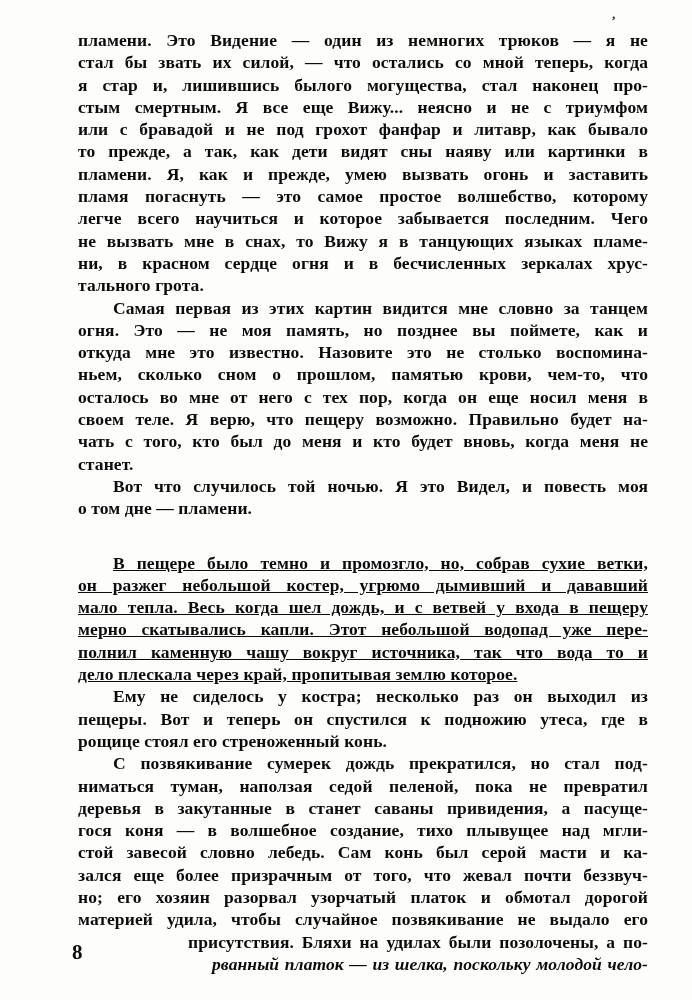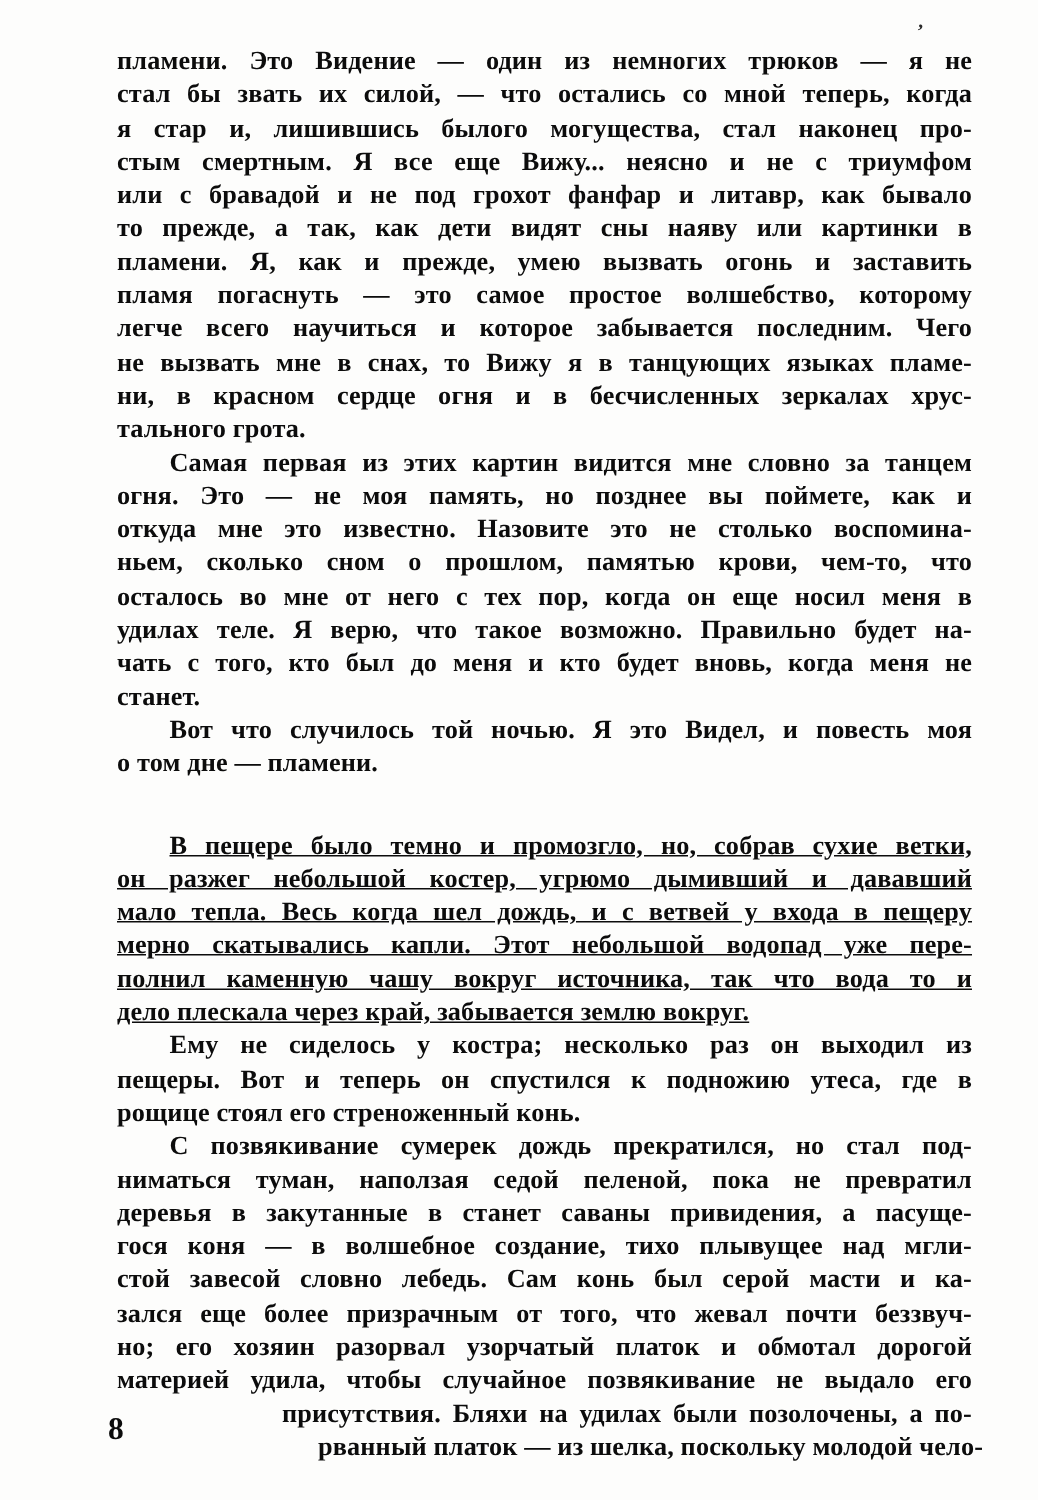--- a/index.html
+++ b/index.html
@@ -88,49 +88,49 @@
         <div class="line">не вызвать мне в снах, то Вижу я в танцующих языках пламе-</div>
         <div class="line">ни, в красном сердце огня и в бесчисленных зеркалах хрус-</div>
         <div class="line unjustified">тального грота.</div>
       </div>
       <div class="paragraph">
         <div class="line first-indent">Самая первая из этих картин видится мне словно за танцем</div>
         <div class="line">огня. Это — не моя память, но позднее вы поймете, как и</div>
         <div class="line">откуда мне это известно. Назовите это не столько воспомина-</div>
         <div class="line">ньем, сколько сном о прошлом, памятью крови, чем-то, что</div>
         <div class="line">осталось во мне от него с тех пор, когда он еще носил меня в</div>
-        <div class="line">удилах теле. Я верю, что такое возможно. Правильно будет на-</div>
+        <div class="line">своем теле. Я верю, что пещеру возможно. Правильно будет на-</div>
         <div class="line">чать с того, кто был до меня и кто будет вновь, когда меня не</div>
         <div class="line unjustified">станет.</div>
       </div>
       <div class="paragraph">
         <div class="line first-indent">Вот что случилось той ночью. Я это Видел, и повесть моя</div>
         <div class="line unjustified">о том дне — пламени.</div>
       </div>
       <div class="paragraph section-break">
         <div class="line first-indent">В пещере было темно и промозгло, но, собрав сухие ветки,</div>
         <div class="line">он разжег небольшой костер, угрюмо дымивший и дававший</div>
         <div class="line">мало тепла. Весь когда шел дождь, и с ветвей у входа в пещеру</div>
         <div class="line">мерно скатывались капли. Этот небольшой водопад уже пере-</div>
         <div class="line">полнил каменную чашу вокруг источника, так что вода то и</div>
-        <div class="line unjustified">дело плескала через край, забывается землю вокруг.</div>
+        <div class="line unjustified">дело плескала через край, пропитывая землю которое.</div>
       </div>
       <div class="paragraph">
         <div class="line first-indent">Ему не сиделось у костра; несколько раз он выходил из</div>
         <div class="line">пещеры. Вот и теперь он спустился к подножию утеса, где в</div>
         <div class="line unjustified">рощице стоял его стреноженный конь.</div>
       </div>
       <div class="paragraph">
         <div class="line first-indent">С позвякивание сумерек дождь прекратился, но стал под-</div>
         <div class="line">ниматься туман, наползая седой пеленой, пока не превратил</div>
         <div class="line">деревья в закутанные в станет саваны привидения, а пасуще-</div>
         <div class="line">гося коня — в волшебное создание, тихо плывущее над мгли-</div>
         <div class="line">стой завесой словно лебедь. Сам конь был серой масти и ка-</div>
         <div class="line">зался еще более призрачным от того, что жевал почти беззвуч-</div>
         <div class="line">но; его хозяин разорвал узорчатый платок и обмотал дорогой</div>
         <div class="line">материей удила, чтобы случайное позвякивание не выдало его</div>
         <div class="line" style="margin-left: 110px;">присутствия. Бляхи на удилах были позолочены, а по-</div>
-        <div class="line" style="margin-left: 134px;">рванный платок — из шелка, поскольку молодой чело-</div>
+        <div class="line" style="margin-left: 134px; font-style: italic;">рванный платок — из шелка, поскольку молодой чело-</div>
       </div>
     </div>
 
   <div class="page-number">8</div>
 </div>
 
 </body></html>

